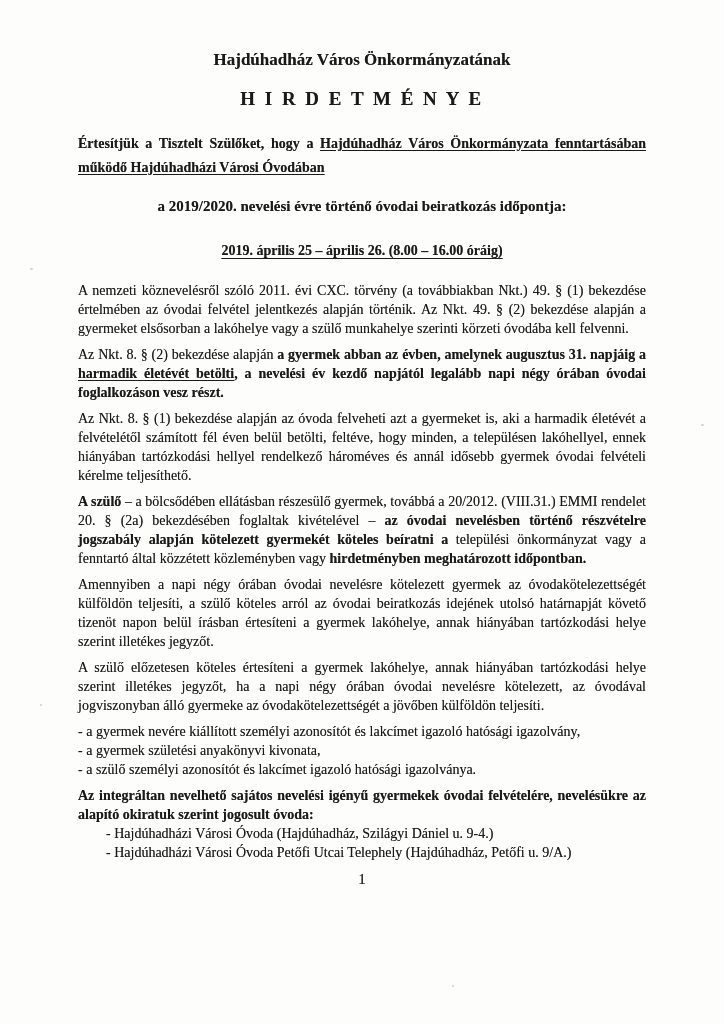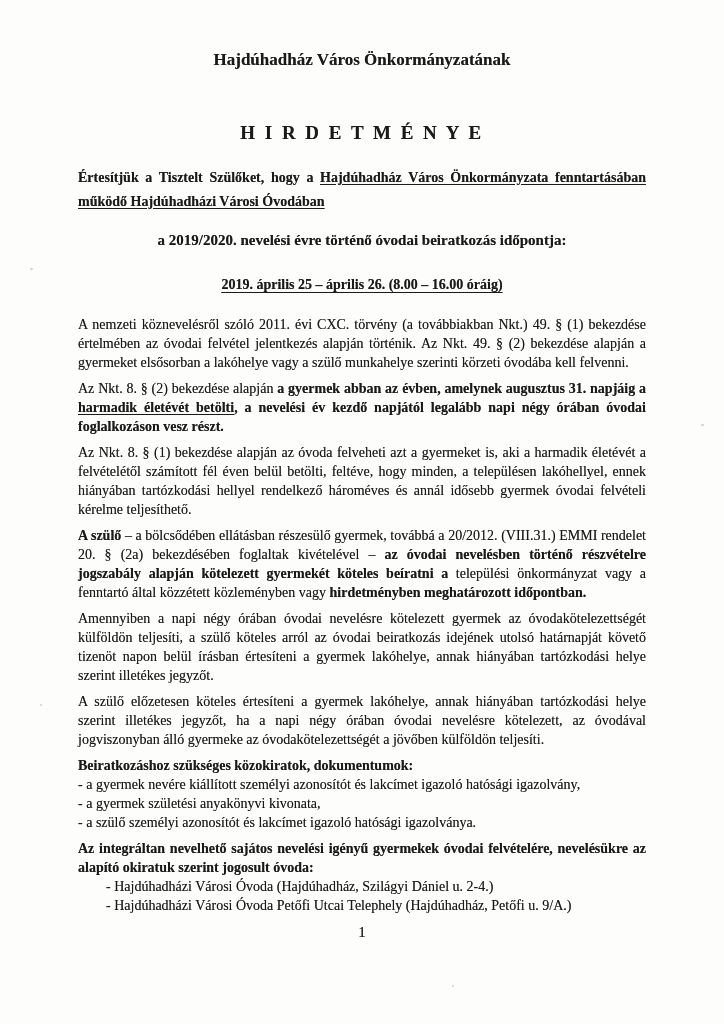--- a/index.html
+++ b/index.html
@@ -16,21 +16,21 @@
     background: #fdfdfc;
     overflow: hidden;
     padding: 48px 78px 0 78px;
     font-family: "Liberation Serif", "DejaVu Serif", serif;
     font-size: 14px;
     line-height: 19px;
     color: #1a1a1a;
     text-shadow: 0 0 0.45px rgba(20,20,20,0.55); 
   }
   .org-title {
-    margin: 0 0 50px 0;
+    margin: 0 0 16px 0;
     text-align: center;
     font-size: 17px;
     font-weight: bold;
     line-height: 23px;
   }
   .notice-title {
     margin: 0 0 22px 0;
     text-align: center;
     font-size: 19px;
     font-weight: bold;
@@ -119,27 +119,26 @@
 
   <p class="para">Az Nkt. 8. § (1) bekezdése alapján az óvoda felveheti azt a gyermeket is, aki a harmadik életévét a felvételétől számított fél éven belül betölti, feltéve, hogy minden, a településen lakóhellyel, ennek hiányában tartózkodási hellyel rendelkező hároméves és annál idősebb gyermek óvodai felvételi kérelme teljesíthető.</p>
 
   <p class="para"><span class="b">A szülő </span><span>– a bölcsődében ellátásban részesülő gyermek, továbbá a 20/2012. (VIII.31.) EMMI rendelet 20. § (2a) bekezdésében foglaltak kivételével – </span><span class="b">az óvodai nevelésben történő részvételre jogszabály alapján kötelezett gyermekét köteles beíratni a </span><span>települési önkormányzat vagy a fenntartó által közzétett közleményben vagy </span><span class="b">hirdetményben meghatározott időpontban.</span></p>
 
   <p class="para">Amennyiben a napi négy órában óvodai nevelésre kötelezett gyermek az óvodakötelezettségét külföldön teljesíti, a szülő köteles arról az óvodai beiratkozás idejének utolsó határnapját követő tizenöt napon belül írásban értesíteni a gyermek lakóhelye, annak hiányában tartózkodási helye szerint illetékes jegyzőt.</p>
 
   <p class="para">A szülő előzetesen köteles értesíteni a gyermek lakóhelye, annak hiányában tartózkodási helye szerint illetékes jegyzőt, ha a napi négy órában óvodai nevelésre kötelezett, az óvodával jogviszonyban álló gyermeke az óvodakötelezettségét a jövőben külföldön teljesíti.</p>
 
   <div class="doc-section">
-    <div class="doc-heading">Beiratkozáshoz szükséges közokiratok, dokumentumok:</div>
     <div class="doc-item">- a gyermek nevére kiállított személyi azonosítót és lakcímet igazoló hatósági igazolvány,</div>
     <div class="doc-item">- a gyermek születési anyakönyvi kivonata,</div>
     <div class="doc-item">- a szülő személyi azonosítót és lakcímet igazoló hatósági igazolványa.</div>
   </div>
 
   <div>
     <div class="sni-heading">Az integráltan nevelhető sajátos nevelési igényű gyermekek óvodai felvételére, nevelésükre az alapító okiratuk szerint jogosult óvoda:</div>
-    <div class="sni-item">- Hajdúhadházi Városi Óvoda (Hajdúhadház, Szilágyi Dániel u. 2-4.)</div>
+    <div class="sni-item">- Hajdúhadházi Városi Óvoda (Hajdúhadház, Szilágyi Dániel u. 9-4.)</div>
     <div class="sni-item">- Hajdúhadházi Városi Óvoda Petőfi Utcai Telephely (Hajdúhadház, Petőfi u. 9/A.)</div>
   </div>
 
   <div class="page-number">1</div>
 
 </div>
 
 </body></html>

